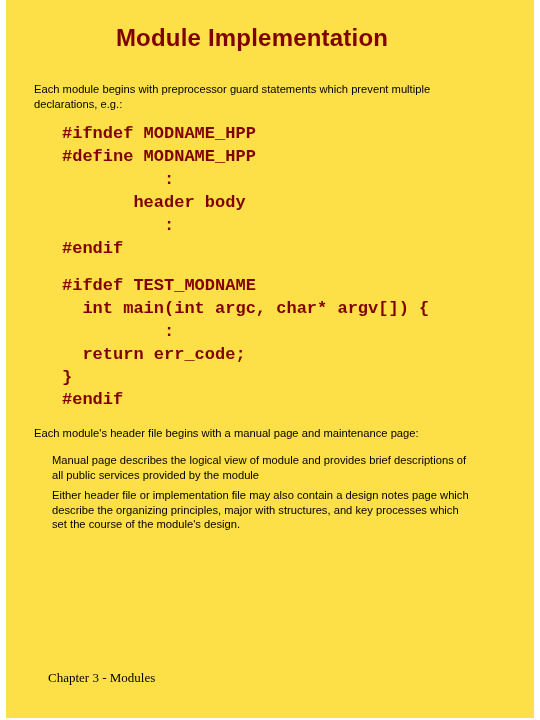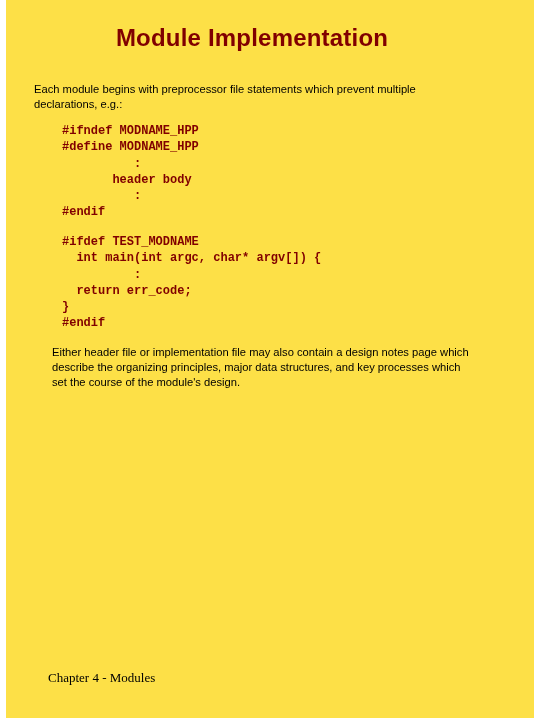--- a/index.html
+++ b/index.html
@@ -28,21 +28,21 @@
     letter-spacing: 0.2px;
   }
   .para {
     font-size: 11.2px;
     color: #000000;
     line-height: 1.3;
     margin-bottom: 12px;
   }
   .code {
     font-family: "Courier New", Courier, monospace;
-    font-size: 12px;
+    font-size: 17px;
     color: #800000;
     white-space: pre;
     line-height: 1.35;
     font-weight: bold;
     margin: 6px 0 14px 28px;
   }
   .bullets {
     margin-left: 18px;
     margin-bottom: 12px;
   }
@@ -61,38 +61,40 @@
     color: #000000;
   }
 </style>
 </head>
 <body>
 
 <div class="slide">
 
   <h1 class="title">Module Implementation</h1>
 
-  <p class="para">Each module begins with preprocessor file statements which prevent multiple declarations, e.g.:</p>
+  <p class="para">Each module begins with preprocessor guard statements which prevent multiple declarations, e.g.:</p>
 
   <div class="code">#ifndef MODNAME_HPP
 #define MODNAME_HPP
           :
        header body
           :
 #endif</div>
 
 
 
   <div class="code">#ifdef TEST_MODNAME
   int main(int argc, char* argv[]) {
           :
   return err_code;
 }
 #endif</div>
 
+  <p class="para">Each module's header file begins with a manual page and maintenance page:</p>
 
   <div class="bullets">
-    <p class="bullet">Either header file or implementation file may also contain a design notes page which describe the organizing principles, major data structures, and key processes which set the course of the module's design.</p>
+    <p class="bullet">Manual page describes the logical view of module and provides brief descriptions of all public services provided by the module</p>
+    <p class="bullet">Either header file or implementation file may also contain a design notes page which describe the organizing principles, major with structures, and key processes which set the course of the module's design.</p>
   </div>
 
-  <div class="footer">Chapter 4 - Modules</div>
+  <div class="footer">Chapter 3 - Modules</div>
 
 </div>
 
 </body></html>

